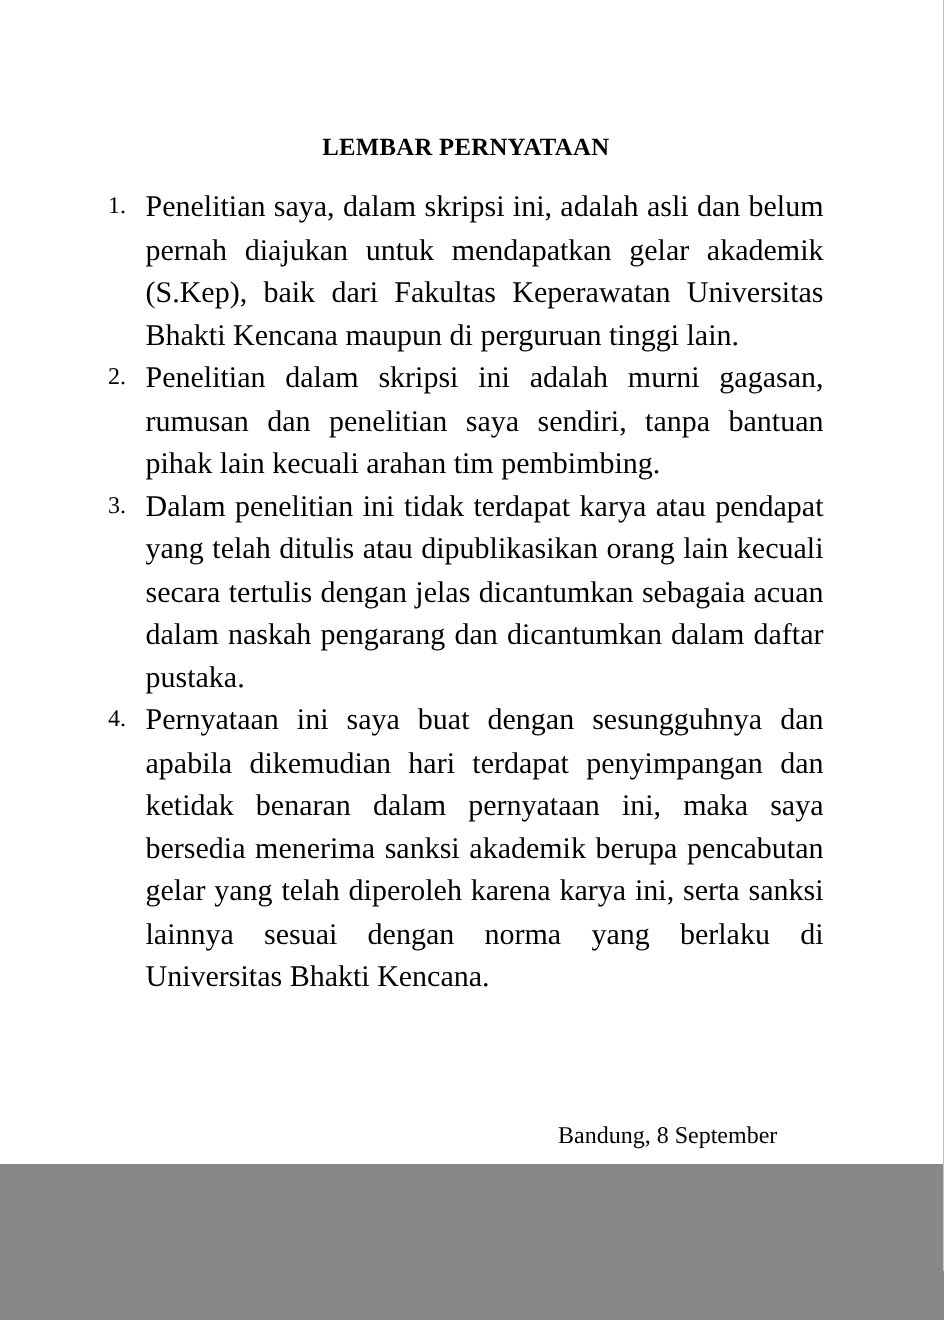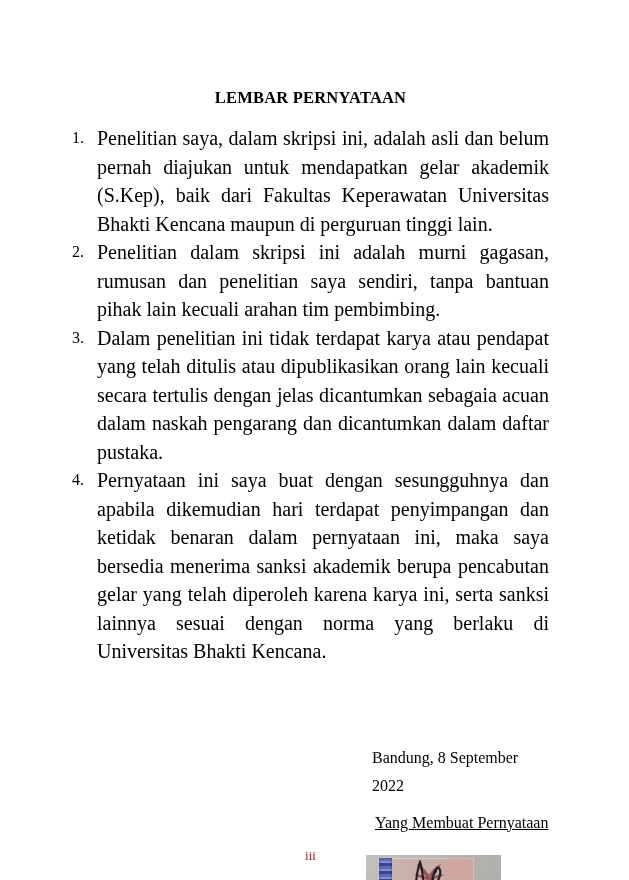--- a/index.html
+++ b/index.html
@@ -1,20 +1,20 @@
 <!DOCTYPE html>
 <html><head>
 <meta charset="utf-8">
 <style>
   * { margin: 0; padding: 0; box-sizing: border-box; }
   html, body { background: #888; }
   .page {
     position: relative;
     width: 629px;
-    height: 880px;
+    height: 776px;
     margin: 0 auto;
     background: #ffffff;
     font-family: "Liberation Serif", "DejaVu Serif", serif;
     color: #000;
     padding: 84px 80px 0 72px;
     overflow: hidden;
   }
   .title {
     text-align: center;
     font-weight: bold;

